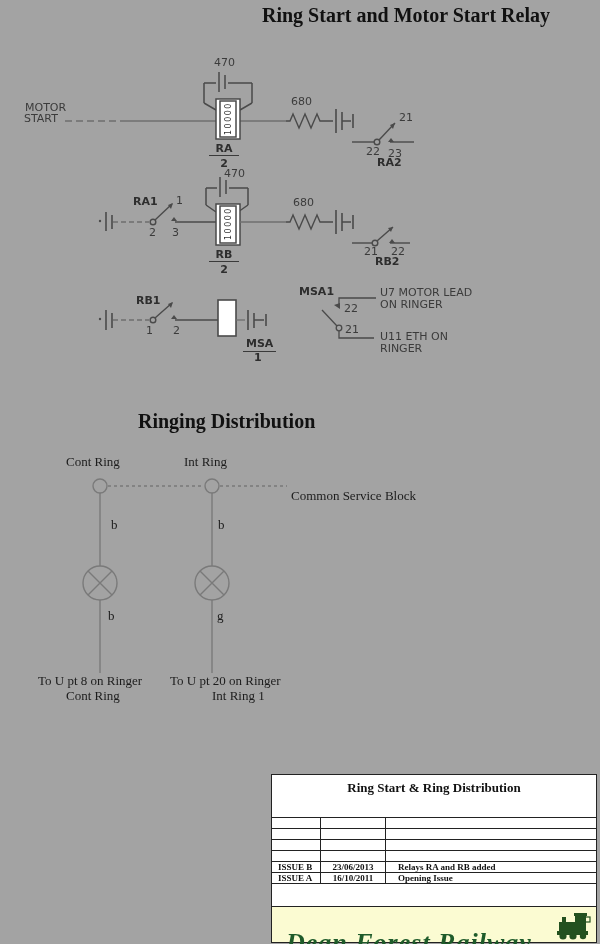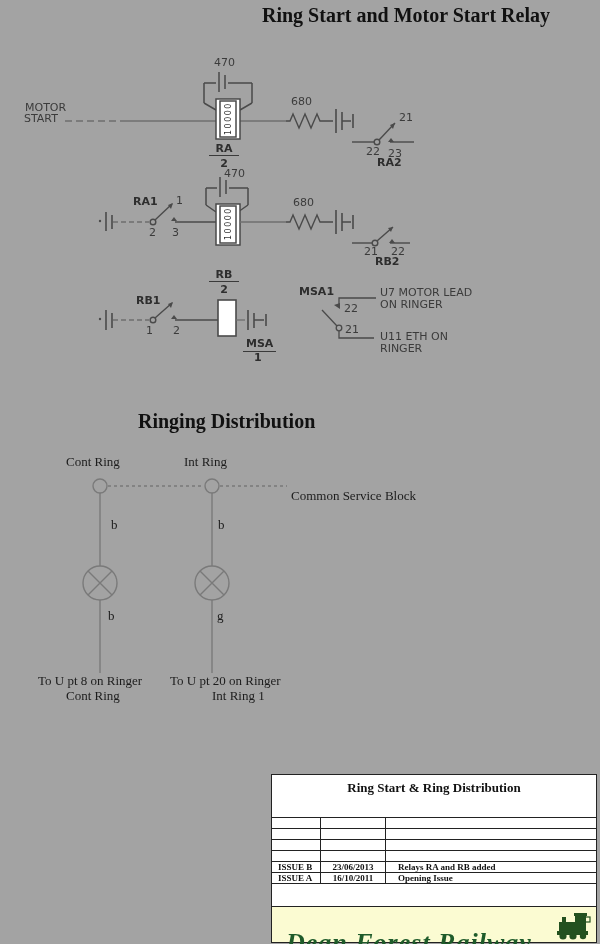--- a/index.html
+++ b/index.html
@@ -158,21 +158,21 @@
   <span class="hw" style="left:388px;top:148px;">23</span>
   <span class="hw hw-lg" style="left:377px;top:157px;">RA2</span>
 
   <span class="hw hw-lg" style="left:133px;top:196px;">RA1</span>
   <span class="hw" style="left:176px;top:195px;">1</span>
   <span class="hw" style="left:149px;top:227px;">2</span>
   <span class="hw" style="left:172px;top:227px;">3</span>
 
   <span class="hw" style="left:224px;top:168px;">470</span>
   <span class="vtext" style="left:210px;top:219px;">10000</span>
-  <span class="frac" style="left:209px;top:248px;margin-top:20px;">
+  <span class="frac" style="left:209px;top:248px;">
     <span class="num">RB</span>
     <span class="den">2</span>
   </span>
   <span class="hw" style="left:293px;top:197px;">680</span>
   <span class="hw" style="left:364px;top:246px;">21</span>
   <span class="hw" style="left:391px;top:246px;">22</span>
   <span class="hw hw-lg" style="left:375px;top:256px;">RB2</span>
 
   <span class="hw hw-lg" style="left:136px;top:295px;">RB1</span>
   <span class="hw" style="left:146px;top:325px;">1</span>

